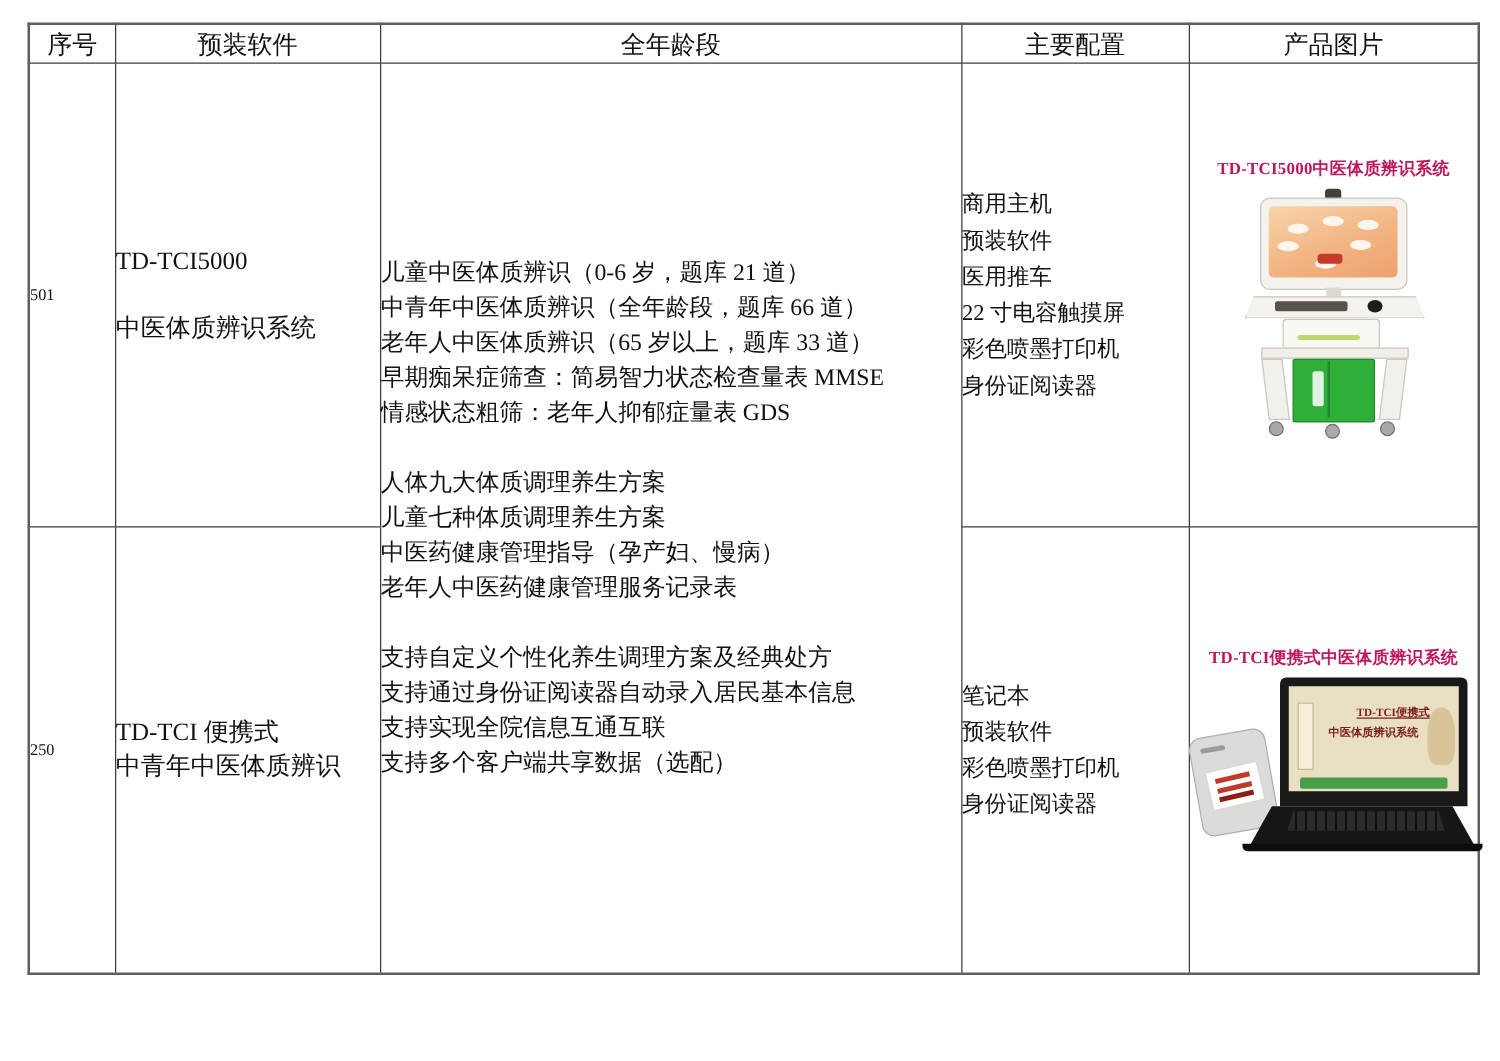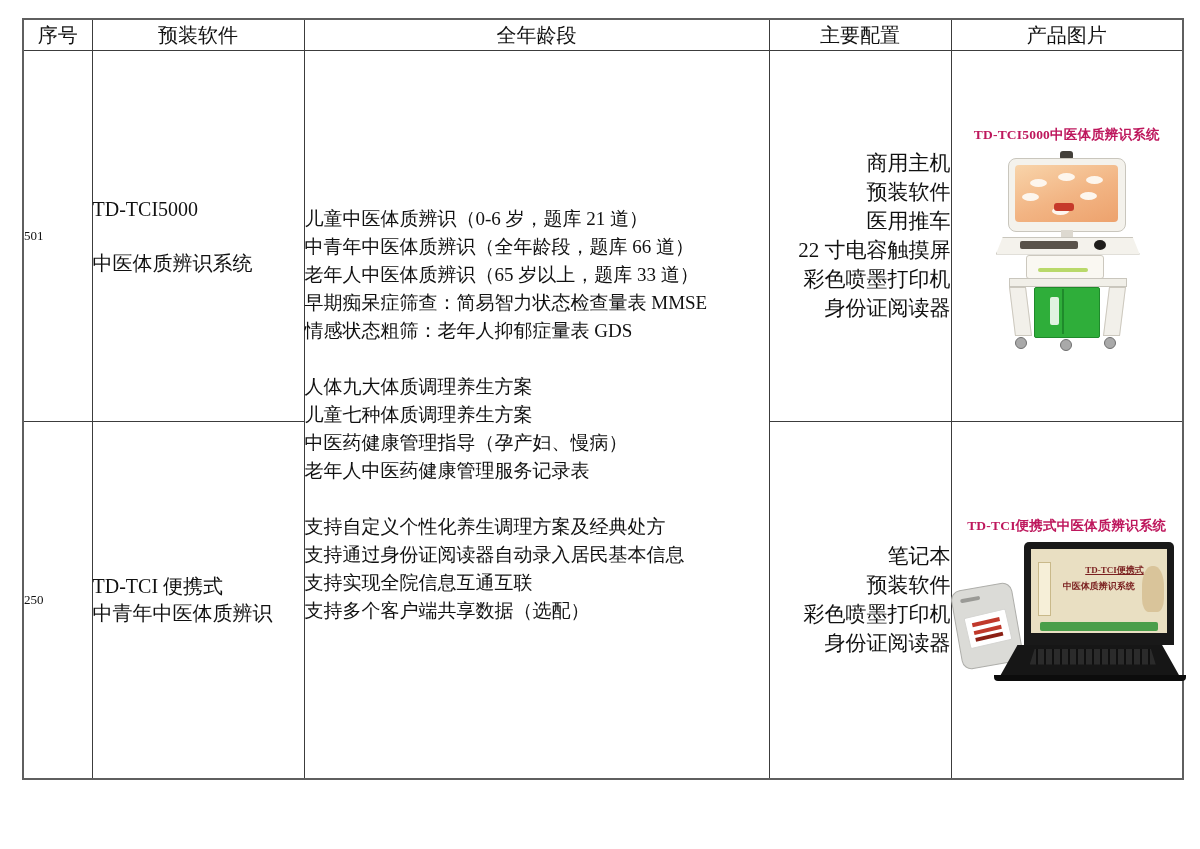--- a/index.html
+++ b/index.html
@@ -22,21 +22,21 @@
   table.spec { border: 2px solid #5f5f5f; }
 
   th.hdr { height: 30px; font-size: 20px; text-align: center; }
 
   td.serial { text-align: left; font-size: 13px; }
   td.model  { text-align: left; font-size: 20px; line-height: 27px; white-space: pre-line; }
   td.funcs  {
     font-size: 19px; line-height: 28px; white-space: pre-line;
     text-align: left; padding: 6px 4px 6px 9px; vertical-align: middle;
   }
-  td.config { text-align: right; font-size: 21px; line-height: 29px; white-space: pre-line; }
+  td.config { text-align: left; font-size: 18px; line-height: 29px; white-space: pre-line; }
   td.imgcell { text-align: center; vertical-align: middle; }
 
   tr.r1 td { height: 370px; }
   tr.r2 td { height: 356px; }
 
   .caption {
     font-weight: bold; font-size: 13.5px; color: #be185d;
     margin-bottom: 7px; letter-spacing: 0.2px;
   }
 

